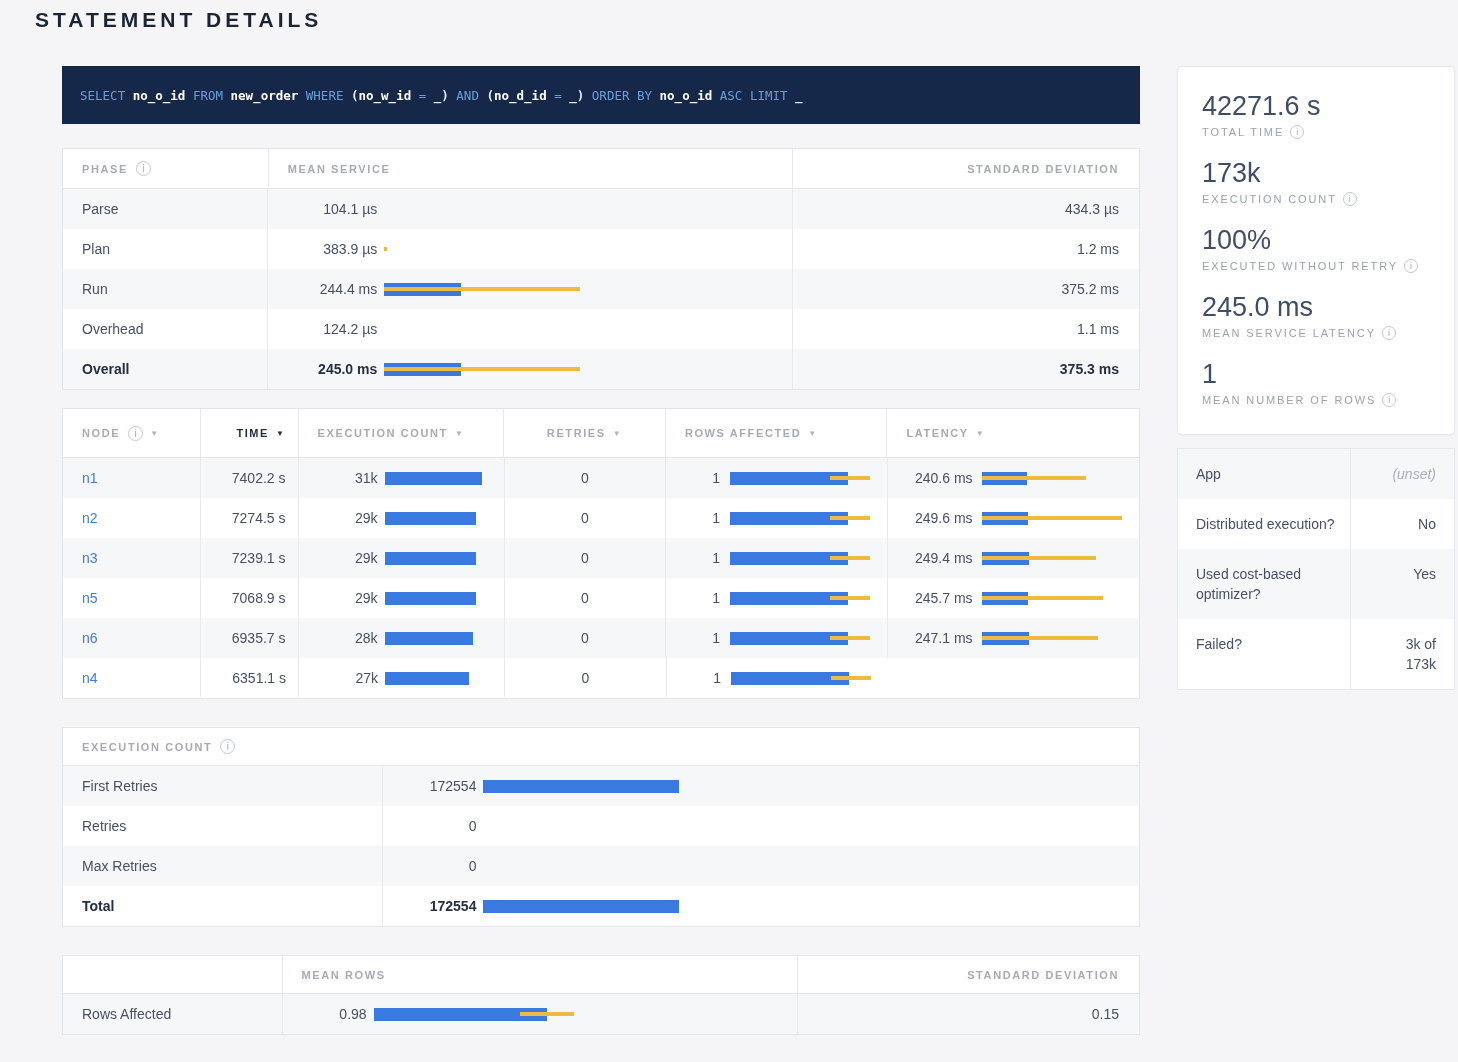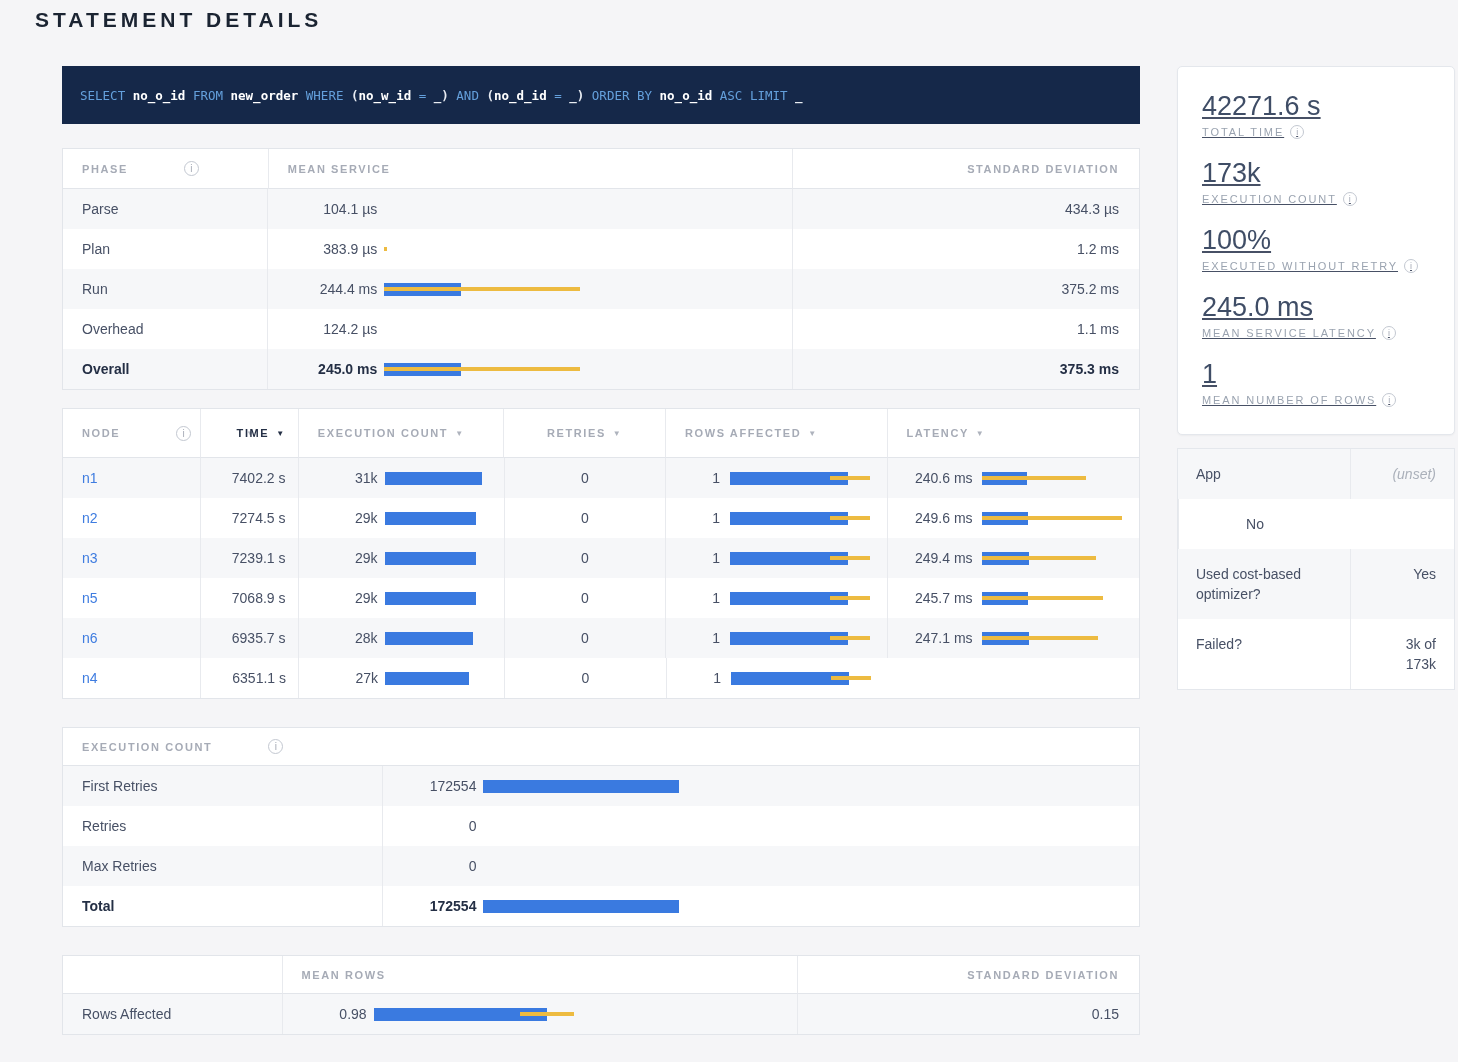--- a/index.html
+++ b/index.html
@@ -35,21 +35,21 @@
   
   .tbl { background:#ffffff; border:1px solid #e2e5ea; }
   .trow { display:flex; align-items:stretch; }
   .trow.alt { background:#f6f7f9; }
   .tcell { display:flex; align-items:center; border-left:1px solid #e8eaee; min-height:40px; }
   .tcell:first-child { border-left:none; }
   .thead .tcell {
     font-size:11px; font-weight:bold; letter-spacing:1.6px;
     color:#a6abb6; border-bottom:1px solid #e2e5ea; border-left:1px solid #e8eaee;
   }
-  .thead .tcell:first-child { border-left:none;gap:48px; }
+  .thead .tcell:first-child { border-left:none; }
   .label-cell { padding-left:19px; }
   .sort-arrow { font-size:8px; margin-left:7px; color:#aeb3bd; }
   .th-active { color:#242f45 !important; }
   .th-active .sort-arrow { color:#242f45; }
   .bold-txt { font-weight:bold; color:#242f45; }
 
   .num-val { text-align:right; flex:none; }
   .bar { position:relative; height:13px; flex:none; }
   .bar i { position:absolute; display:block; }
   .bar .bar-mean { left:0; top:0; height:13px; background:#3a7ae0; }
@@ -84,21 +84,21 @@
     color:#a6abb6; font-size:10px; font-weight:normal; letter-spacing:0;
     display:inline-flex; align-items:center; justify-content:center;
     margin-left:8px; flex:none; font-style:normal; cursor:pointer;
   }
 
   
   .stats-card {
     background:#fff; border:1px solid #e4e7ec; border-radius:5px;
     padding:24px 24px 8px 24px; box-shadow:0 1px 2px rgba(0,0,0,0.04);
   }
-  .stat-block { margin-bottom:19px;text-decoration:underline; }
+  .stat-block { margin-bottom:19px; }
   .stat-value { font-size:27px; color:#3f4d66; line-height:31px; }
   .stat-label {
     margin-top:3px; font-size:11px; letter-spacing:1.9px; color:#9aa3b0;
     display:flex; align-items:center;
   }
   .stat-label .info-icon { margin-left:6px; width:14px; height:14px; font-size:9px; }
 
   .details-card { background:#fff; border:1px solid #e4e7ec; margin-top:13px; }
   .drow { display:flex;justify-content:space-between; }
   .drow.alt { background:#f6f7f9; }
@@ -477,20 +477,21 @@
       </div>
 
       <div class="details-card">
         <div class="drow alt">
           <div class="dlabel">App</div>
           <div class="dvalue">
               <span class="unset-val">(unset)</span>
             </div>
         </div>
         <div class="drow">
+          <div class="dlabel">Distributed execution?</div>
           <div class="dvalue">
               <span>No</span>
             </div>
         </div>
         <div class="drow alt">
           <div class="dlabel">Used cost-based optimizer?</div>
           <div class="dvalue">
               <span>Yes</span>
             </div>
         </div>

